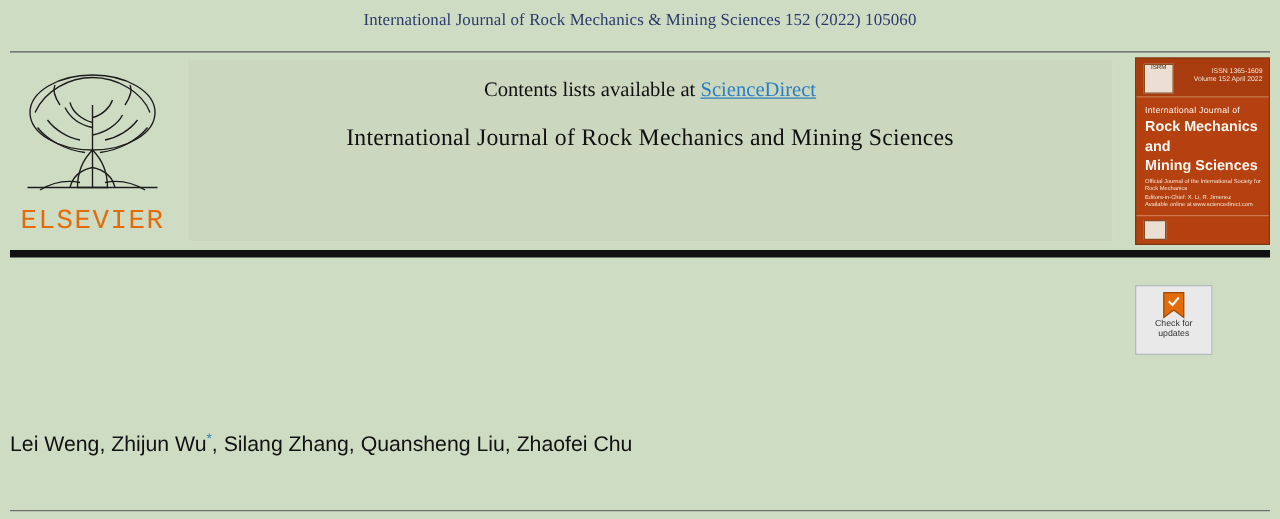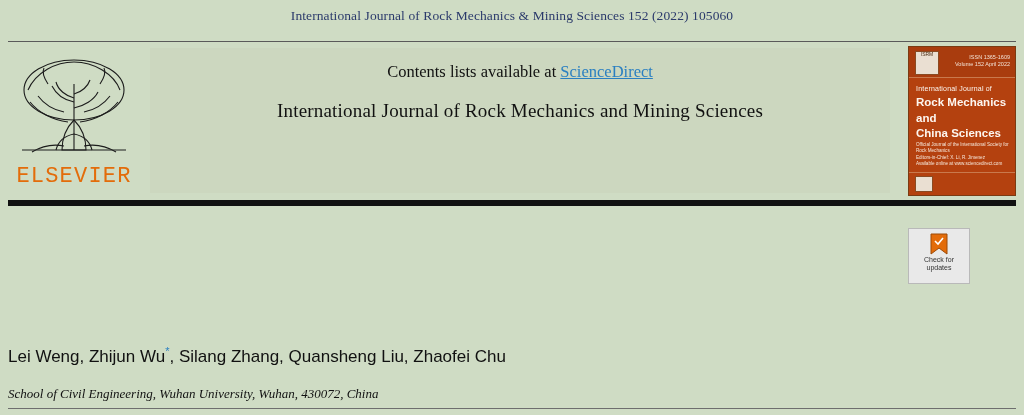--- a/index.html
+++ b/index.html
@@ -335,21 +335,21 @@
     <div class="cover-strip"></div>
     <div class="cover-badge">ISRM</div>
     <div class="cover-issn">
       <div>ISSN 1365-1609</div>
       <div>Volume 152  April 2022</div>
     </div>
     <div class="cover-title">
       <div class="small">International Journal of</div>
       <div class="big">Rock Mechanics</div>
       <div class="big">and</div>
-      <div class="big">China Sciences</div>
+      <div class="big">Mining Sciences</div>
     </div>
     <div class="cover-meta">
       <div>Official Journal of the International Society for Rock Mechanics</div>
       <div>Editors-in-Chief: X. Li, R. Jimenez</div>
       <div>Available online at www.sciencedirect.com</div>
     </div>
     <div class="cover-bottom">
       <div class="cover-bottom-box"></div>
     </div>
   </div>
@@ -365,17 +365,16 @@
     </div>
     <div class="cm-label">Check for</div>
     <div class="cm-label">updates</div>
   </div>
 
 
   <div class="authors">
     <span>Lei Weng, Zhijun Wu</span><sup>*</sup><span>, Silang Zhang, Quansheng Liu, Zhaofei Chu</span>
   </div>
 
-  <div class="affiliation">School of Civil Engineering, Wuhan University, Wuhan, 430072, China</div>
 
   <div class="rule-bottom"></div>
 
 </div>
 
 </body></html>

